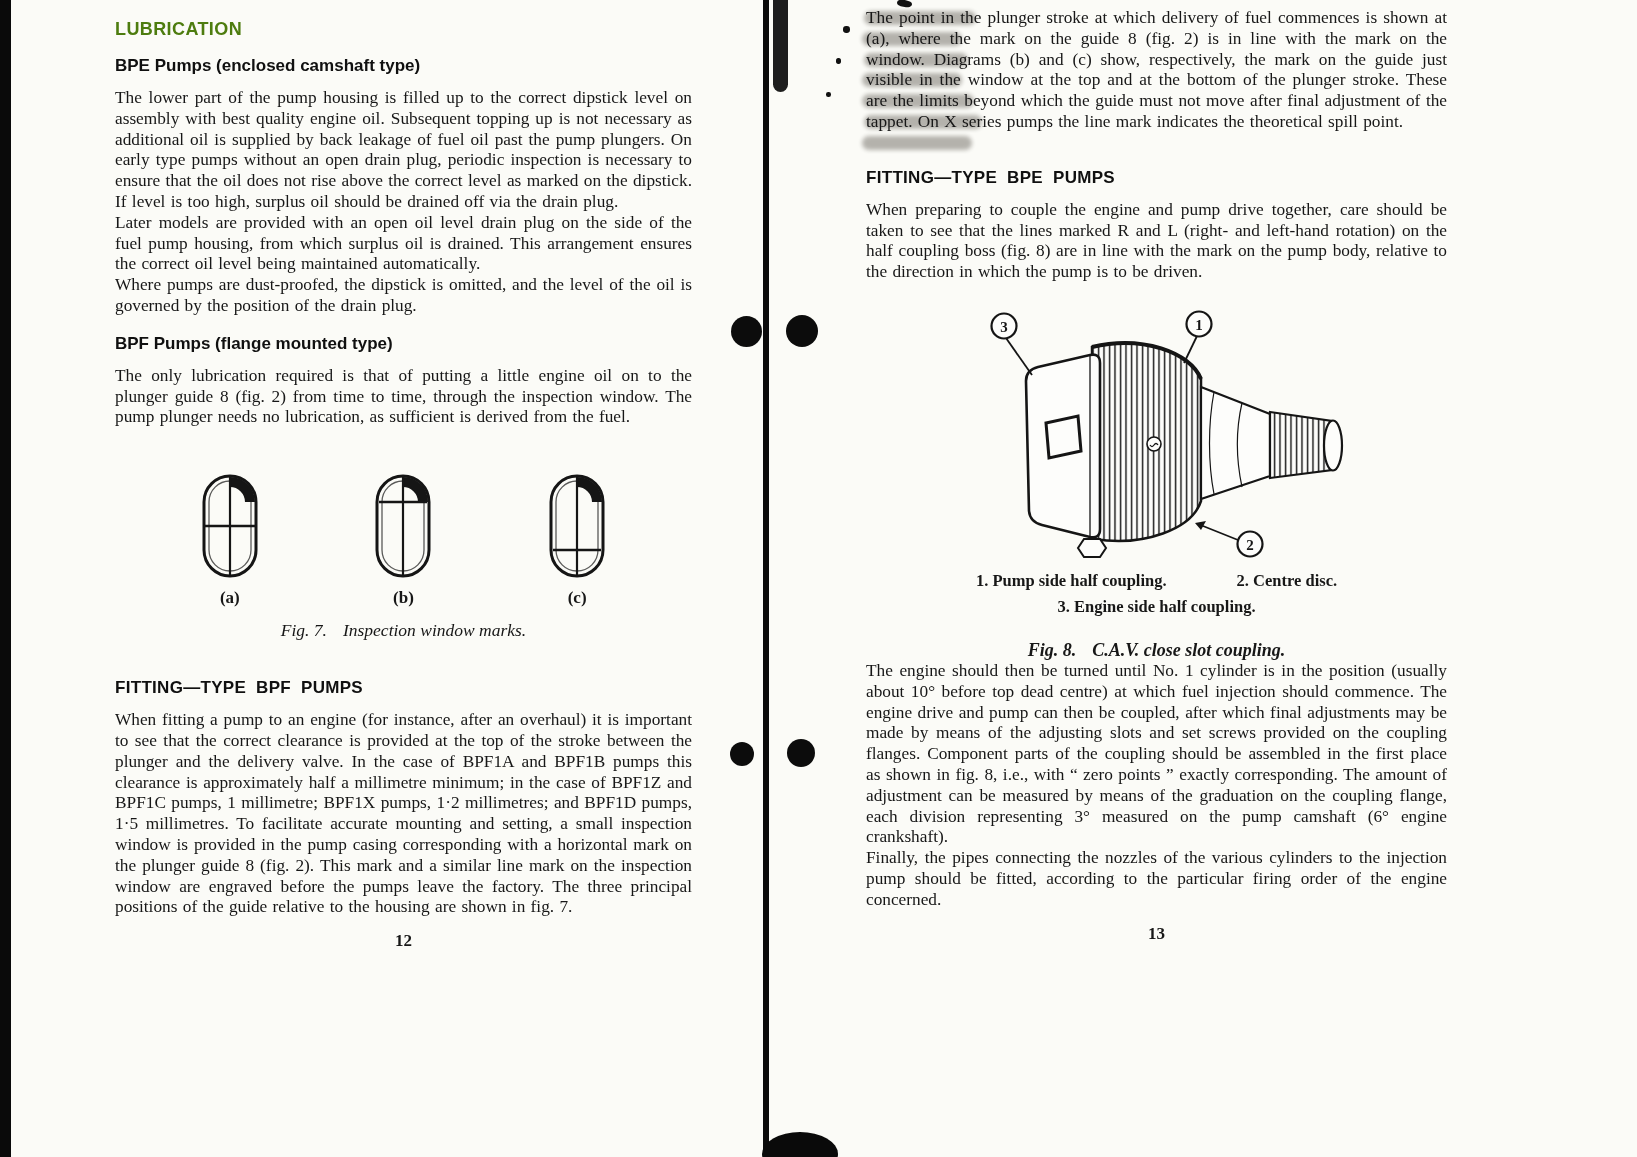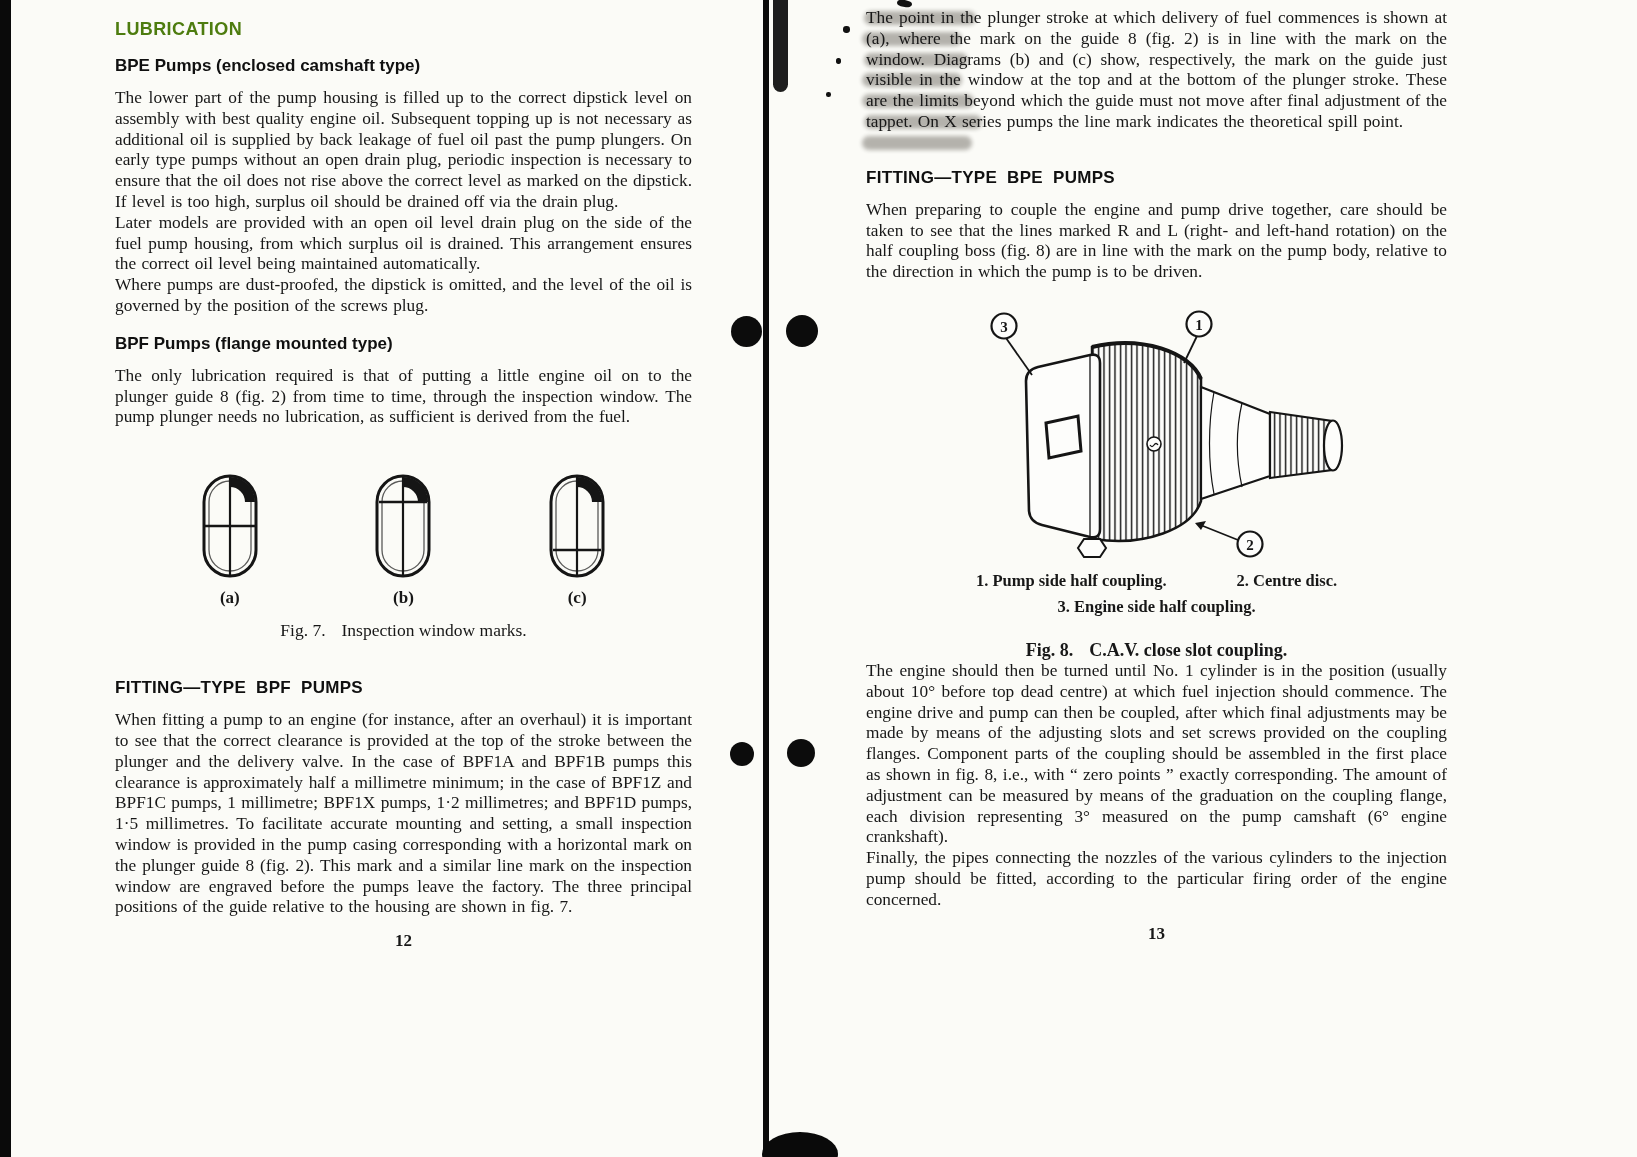--- a/index.html
+++ b/index.html
@@ -18,21 +18,21 @@
   .mt16{margin-top:16px}
   .mt36{margin-top:36px}
   .mt52{margin-top:34px}
 
   p.bodytext{font-size:17.3px;line-height:20.8px;text-align:justify;margin:0;word-spacing:1px}
 
   .fig7{display:flex;justify-content:space-around;padding:0 28px;margin-top:44px}
   .pill-col{display:flex;flex-direction:column;align-items:center}
   .pill-label{font:700 17px "Liberation Serif",serif;margin-top:8px}
 
-  .fig-caption{text-align:center;font-size:17.5px;margin-top:12px}
+  .fig-caption{text-align:center;font-style:italic;font-size:17.5px;margin-top:12px}
   .figlab{margin-right:16px}
   .fig8cap{font-weight:700;font-size:18px;margin-top:23px}
 
   .fig8wrap{text-align:center;margin-top:14px}
   .legend-row{display:flex;justify-content:center;gap:70px;font:700 16.5px/21px "Liberation Serif",serif;margin-top:4px}
   .legend-row.second{margin-top:5px}
 
   .pagenum{text-align:center;font:700 17px "Liberation Serif",serif;margin-top:13px}
 
   
@@ -85,21 +85,21 @@
   <div class="smudge b5"></div>
   <div class="smudge b6"></div>
   <div class="smudge b7"></div>
 </div>
 
 <div class="page page-left">
   <h1 class="sec-title">LUBRICATION</h1>
   <h2 class="sub">BPE Pumps (enclosed camshaft type)</h2>
   <p class="bodytext">The lower part of the pump housing is filled up to the correct dipstick level on assembly with best quality engine oil. Subsequent topping up is not necessary as additional oil is supplied by back leakage of fuel oil past the pump plungers. On early type pumps without an open drain plug, periodic inspection is necessary to ensure that the oil does not rise above the correct level as marked on the dipstick. If level is too high, surplus oil should be drained off via the drain plug.</p>
   <p class="bodytext">Later models are provided with an open oil level drain plug on the side of the fuel pump housing, from which surplus oil is drained. This arrangement ensures the correct oil level being maintained automatically.</p>
-  <p class="bodytext">Where pumps are dust-proofed, the dipstick is omitted, and the level of the oil is governed by the position of the screws plug.</p>
+  <p class="bodytext">Where pumps are dust-proofed, the dipstick is omitted, and the level of the oil is governed by the position of the drain plug.</p>
   <h2 class="sub mt16">BPF Pumps (flange mounted type)</h2>
   <p class="bodytext">The only lubrication required is that of putting a little engine oil on to the plunger guide 8 (fig. 2) from time to time, through the inspection window. The pump plunger needs no lubrication, as sufficient is derived from the fuel.</p>
 
   <div class="fig7">
     <div class="pill-col">
       <svg width="74" height="108" viewBox="0 0 74 108">
         <rect x="11" y="4" width="52" height="100" rx="26" fill="none" stroke="#151515" stroke-width="3"></rect>
         <rect x="16" y="9" width="42" height="90" rx="21" fill="none" stroke="#151515" stroke-width="1.3" opacity=".7"></rect>
         <path d="M37 10 A20 20 0 0 1 57 30" fill="none" stroke="#151515" stroke-width="10"></path>
         <line x1="37" y1="4" x2="37" y2="104" stroke="#151515" stroke-width="2.2"></line>

